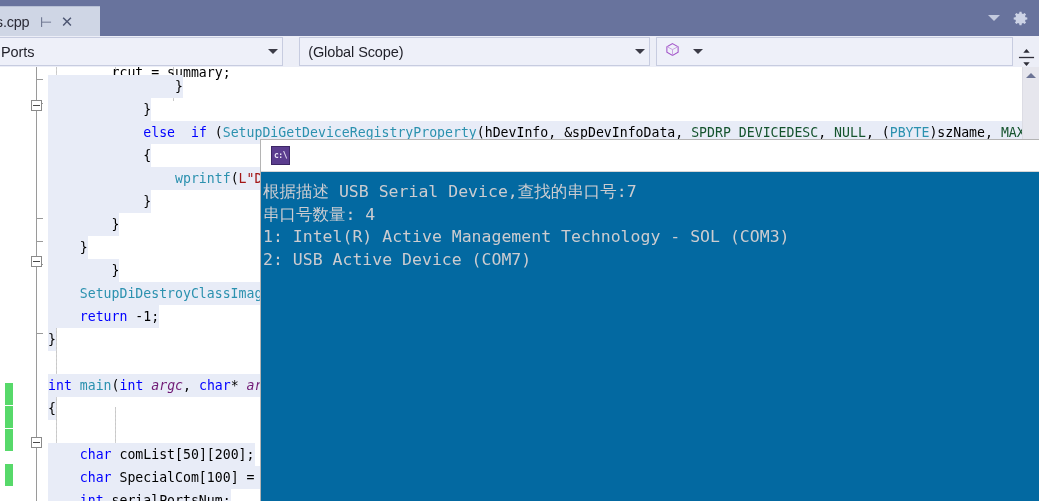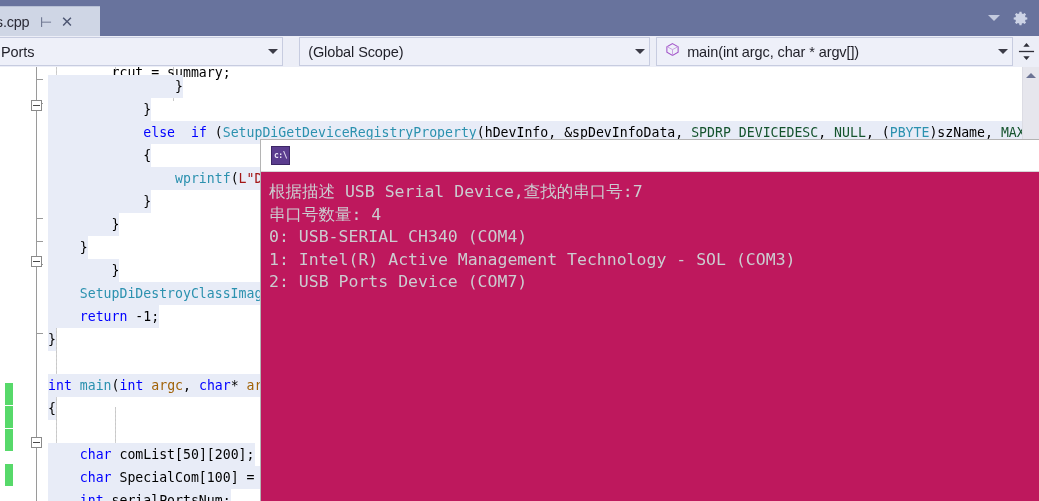--- a/index.html
+++ b/index.html
@@ -73,21 +73,21 @@
   }
   .gear-icon { width: 17px; height: 17px; display:block; }
 
   
   .navbar {
     position: absolute;
     left: 0; top: 36px;
     width: 1039px; height: 31px;
     background: #eceef7;
     display: flex;
-    align-items: center;
+    align-items: flex-end;
   }
   .nav-combo {
     position: relative;
     background: #eef0f9;
     border: 1px solid #c7cce0;
     height: 29px;
     margin: 1px 0 1px 0;
     display: flex;
     align-items: center;
     padding: 0 4px 0 8px;
@@ -190,21 +190,21 @@
     width: 1px;
     background: #cfcfcf;
     background-image: linear-gradient(to bottom, #c8c8c8 55%, transparent 0%);
     background-size: 1px 4px;
   }
   .kw { color: #0000ff; }
   .kw2 { color: #000000; }
   .fn { color: #2b91af; }
   .str { color: #a31515; }
   .macro { color: #14532d; }
-  .pname { color: #a16207; }
+  .pname { color: #701a75; font-style: italic; }
 
   
   .vscroll {
     position: absolute;
     right: 0; top: 67px;
     width: 17px; height: 434px;
     background: #e6e6ed;
     border-left: 1px solid #dcdce4;
   }
   .vscroll-up {
@@ -260,22 +260,22 @@
   .console-title-text {
     font-size: 14.6px;
     color: #111118;
     white-space: nowrap;
     letter-spacing: -0.15px;
   }
   .console-body {
     position: absolute;
     left: 0; top: 32px;
     width: 778px; height: 329px;
-    background: #be185d;
-    padding: 9px 0 0 8px;
+    background: #0369a1;
+    padding: 9px 0 0 2px;
     font-family: "DejaVu Sans Mono", monospace;
     font-size: 16.5px;
     line-height: 22.6px;
     color: #ccccd0;
     white-space: pre;
     overflow: hidden;
   }
   .console-line { white-space: pre; }
 </style>
 </head>
@@ -309,21 +309,20 @@
       <span class="nav-combo-text">(Global Scope)</span>
       <span class="nav-combo-arrow"></span>
     </div>
     <div class="nav-combo c3">
       <span>
         <svg class="member-icon" viewBox="0 0 16 16" aria-hidden="true">
           <path fill="none" stroke="#a050c8" stroke-width="1.1" d="M8 1.7 14 5v6l-6 3.3L2 11V5z"></path>
           <path fill="none" stroke="#c79ce0" stroke-width="1" d="M2.2 5 8 8.1 13.8 5M8 8.1v6.2"></path>
         </svg>
       </span>
-      <span class="nav-combo-text">main(int argc, char * argv[])</span>
       <span class="nav-combo-arrow"></span>
     </div>
     <div class="nav-splitter">
       <svg class="split-icon" viewBox="0 0 18 20" aria-hidden="true">
         <path fill="#2e2e38" d="M9 1 5.6 5h6.8z"></path>
         <path fill="#2e2e38" d="M9 19l-3.4-4h6.8z"></path>
         <rect x="1" y="9.3" width="16" height="1.4" fill="#2e2e38"></rect>
       </svg>
     </div>
   </div>
@@ -360,16 +359,16 @@
   <div class="vscroll">
     <div class="vscroll-up"></div>
   </div>
 
   <div class="console-win">
     <div class="console-title">
       <span class="console-icon">
         <span>c:\</span>
       </span>
     </div>
-    <div class="console-body" id="console-body"><div class="console-line">根据描述 USB Serial Device,查找的串口号:7</div><div class="console-line">串口号数量: 4</div><div class="console-line">0: USB-SERIAL CH340 (COM4)</div><div class="console-line">1: Intel(R) Active Management Technology - SOL (COM3)</div><div class="console-line">2: USB Ports Device (COM7)</div></div>
+    <div class="console-body" id="console-body"><div class="console-line">根据描述 USB Serial Device,查找的串口号:7</div><div class="console-line">串口号数量: 4</div><div class="console-line">1: Intel(R) Active Management Technology - SOL (COM3)</div><div class="console-line">2: USB Active Device (COM7)</div></div>
   </div>
 
 </div>
 
 </body></html>

